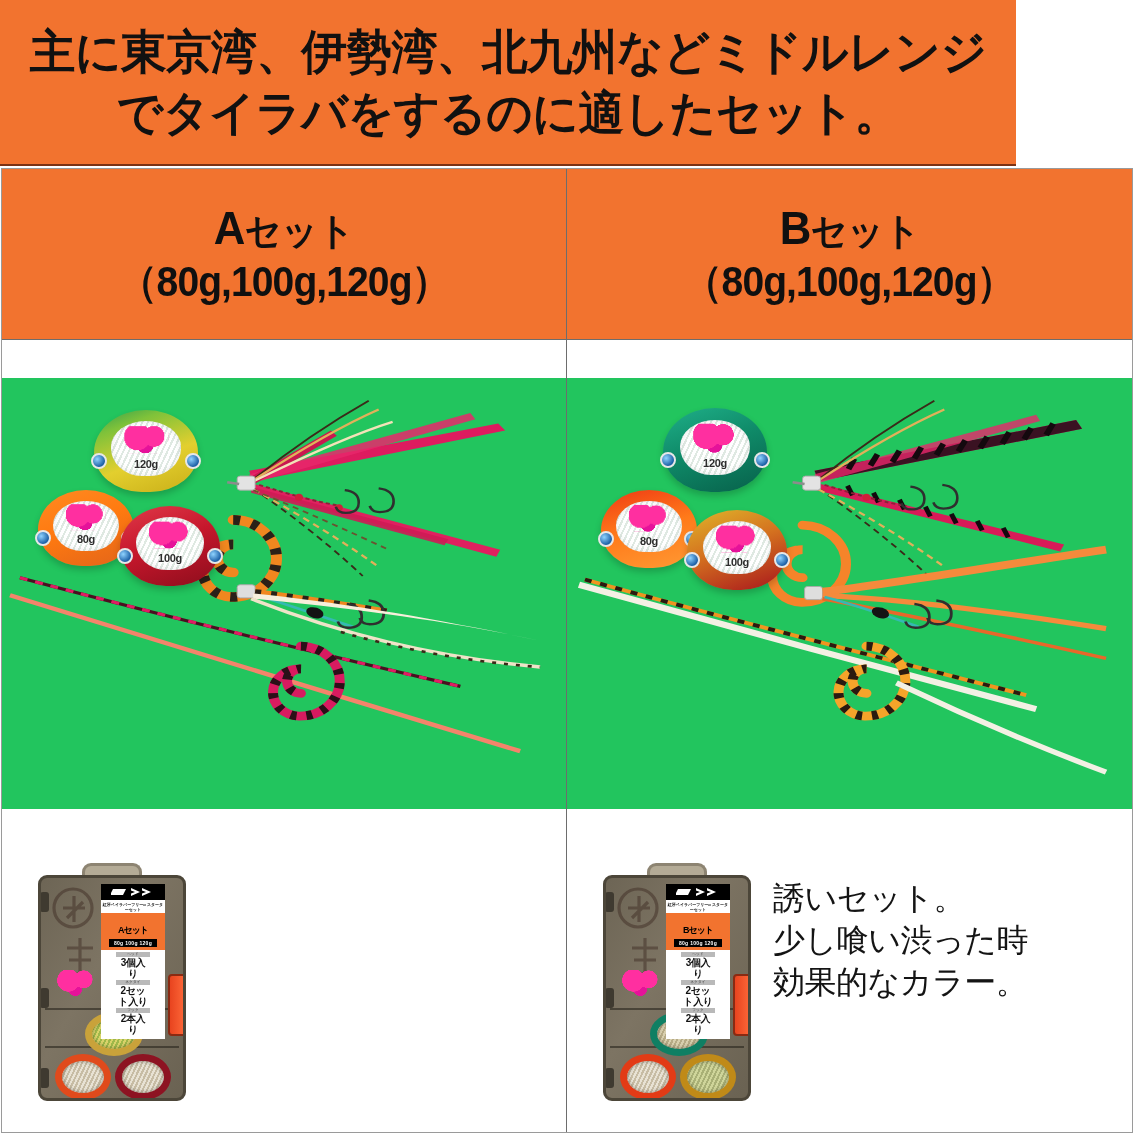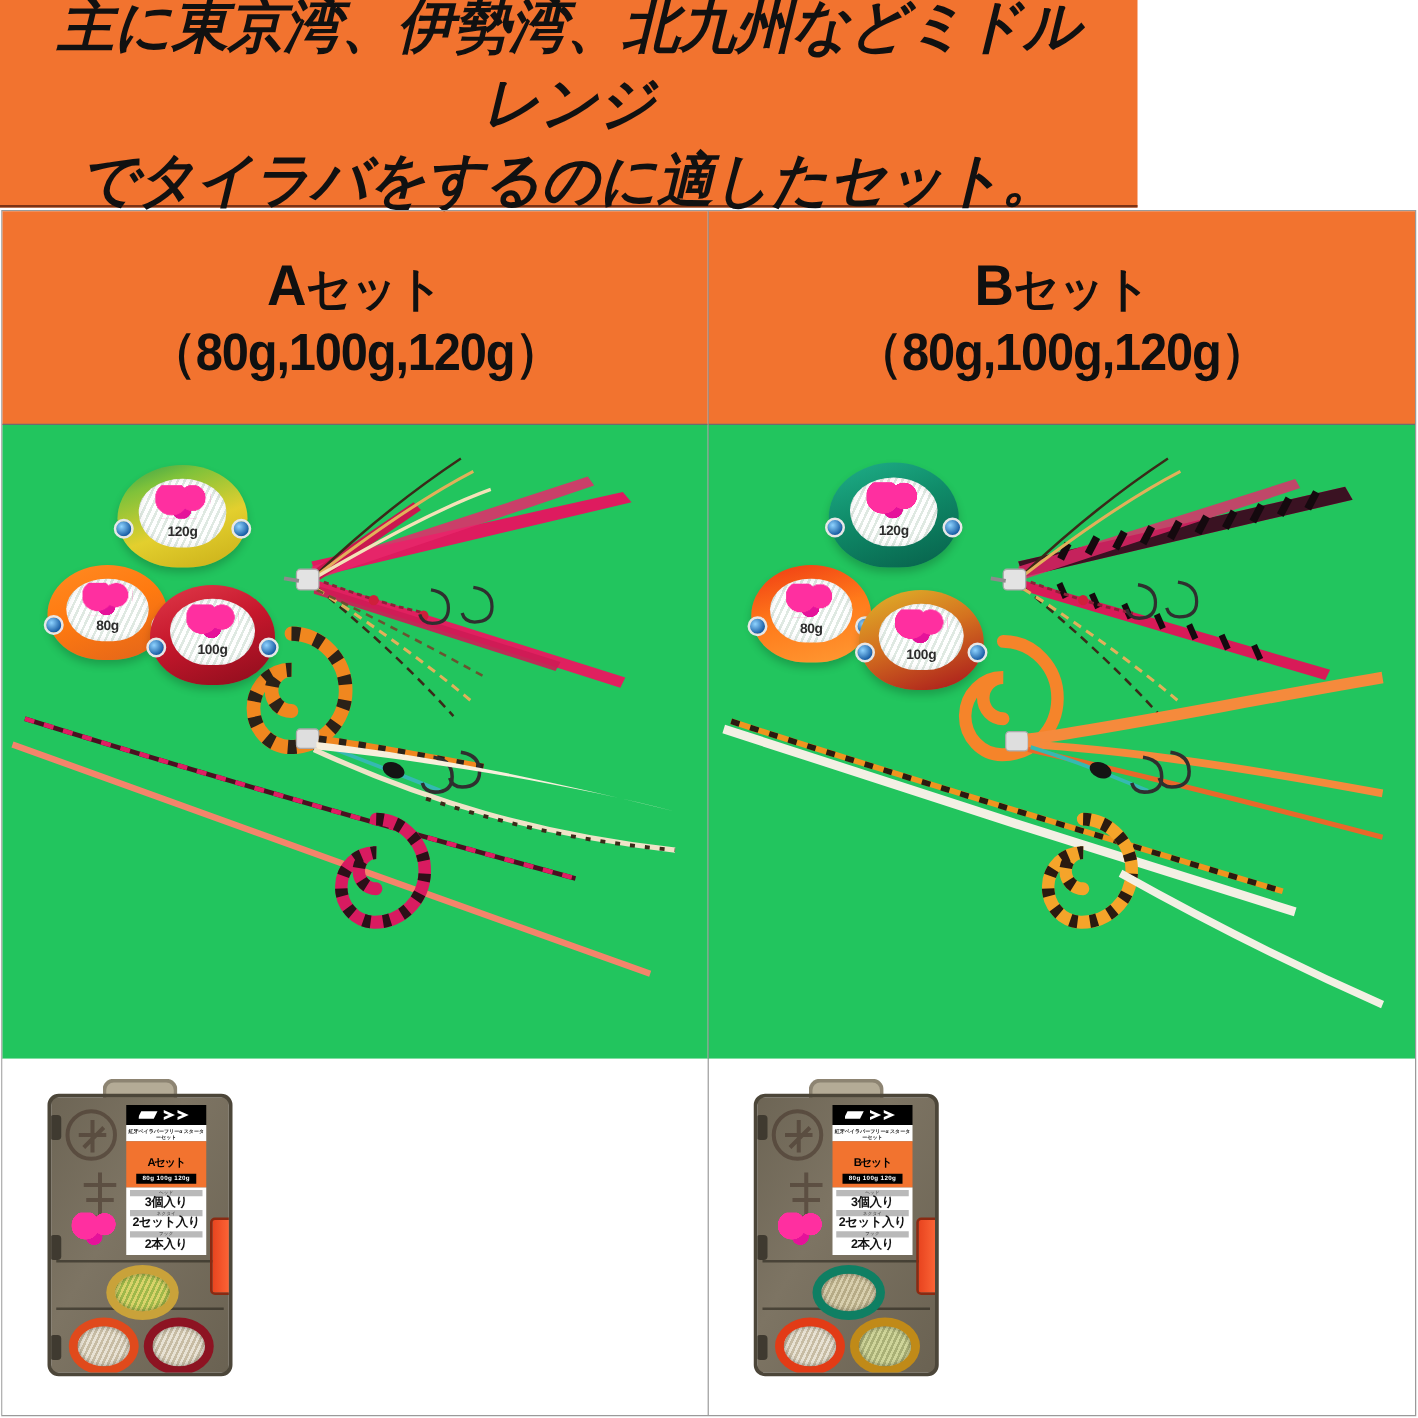--- a/index.html
+++ b/index.html
@@ -11,26 +11,25 @@
   }
   .sheet{
     position:relative;
     width:1134px;height:1134px;
     box-sizing:border-box;
     background:#ffffff;
   }
 
   
   .banner{
-    position:absolute;left:0;top:0;width:910px;height:166px;
+    position:absolute;left:0;top:0;width:1016px;height:166px;
     background:#f2732f;
     border-bottom:2px solid #7b3214;
     display:flex;align-items:center;justify-content:center;
     box-sizing:border-box;
-    font-style:italic;
   }
   .banner-text{
     color:#111111;
     font-size:47px;
     line-height:1.30;
     font-weight:bold;
     text-align:center;
     letter-spacing:-0.5px;
     padding:0 12px;
     white-space:pre-line;
@@ -42,21 +41,21 @@
     position:absolute;left:1px;top:168px;
     width:1132px;height:965px;
     box-sizing:border-box;
     border:1px solid #9a9a9a;
     display:flex;
   }
   .col{
     position:relative;
     width:50%;
     box-sizing:border-box;
-    display:flex;flex-direction:column;
+    display:flex;flex-direction:column;gap:38px;
   }
   .col-left{border-right:1px solid #6d6d6d;}
 
   
   .col-head{
     position:relative;
     height:171px;
     flex:0 0 171px;
     background:#f2732f;
     border-bottom:1px solid #6d6d6d;
@@ -206,21 +205,21 @@
     color:#000;font-weight:bold;font-size:22px;line-height:.95;
     letter-spacing:-1px;
   }
   .label .setblock .big span{font-size:9px;}
   .label .setblock .wts{
     margin:2px auto 0;width:48px;background:#000;color:#fff;
     font-size:5px;font-weight:bold;letter-spacing:.3px;
     padding:1px 0;
   }
   .label .specs{
-    width:64px;background:#ffffff;padding:2px 3px 3px;
+    width:64px;background:#ffffff;padding:2px 15px 3px;
     box-sizing:border-box;
   }
   .label .specs .cap{
     background:#b9b9b9;color:#333;font-size:3.6px;text-align:center;
     padding:.5px 0;letter-spacing:.2px;
   }
   .label .specs .val{
     color:#111;font-weight:bold;font-size:10px;line-height:1.15;
     text-align:center;letter-spacing:-.4px;
   }
@@ -539,17 +538,20 @@
                 <div class="val">2セット入り</div>
                 <div class="cap">フック</div>
                 <div class="val">2本入り</div>
               </div>
             </div>
 
             <div class="latch"></div>
           </div>
         </div>
 
+        <div class="caption">誘いセット。
+少し喰い渋った時
+効果的なカラー。</div>
       </div>
     </div>
 
   </div>
 </div>
 
 </body></html>

